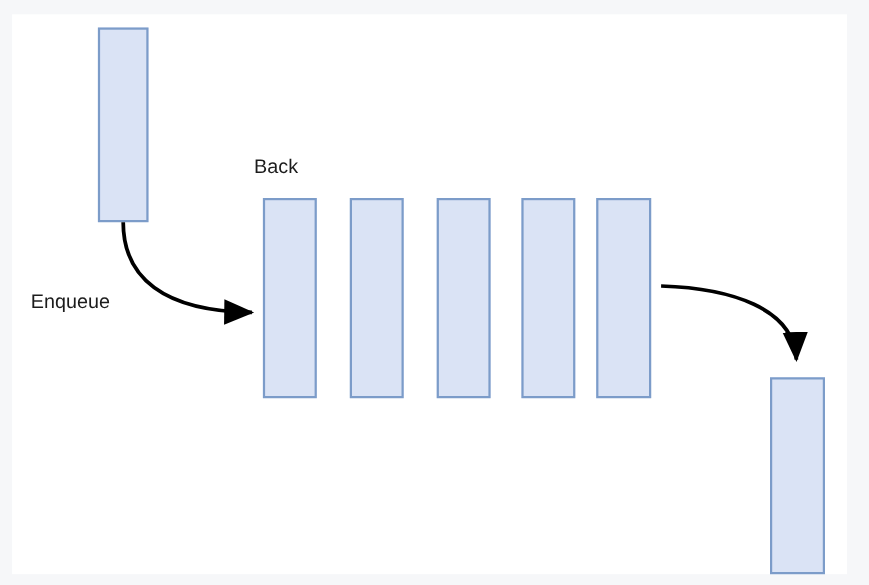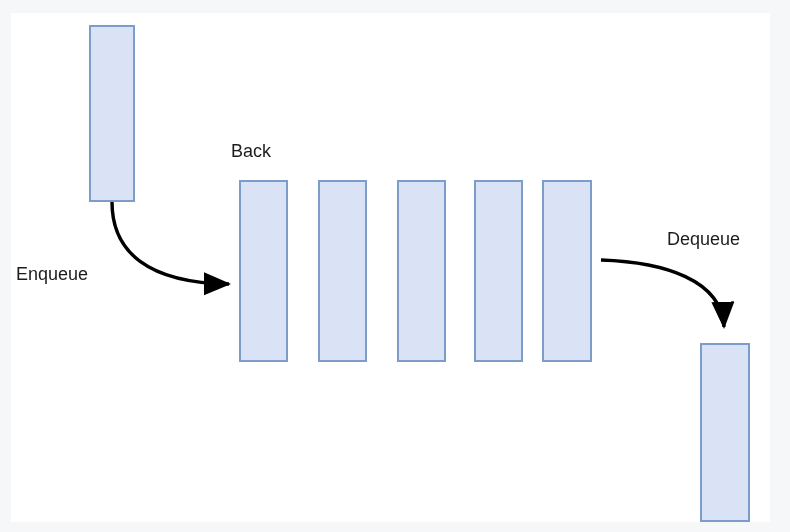--- a/index.html
+++ b/index.html
@@ -83,18 +83,17 @@
       </defs>
 
       <path d="M112,202 C112,252 148,283 229,284" fill="none" stroke="#000000" stroke-width="3.4" marker-end="url(#arrowhead)"></path>
 
       <path d="M601,260 C664,262 722,280 724,327" fill="none" stroke="#000000" stroke-width="3.4" marker-end="url(#arrowhead)"></path>
     </svg>
 
     <span class="label" style="left:231px; top:142px;">Back</span>
 
 
-    <span class="label" style="left:16px; top:265px;text-align:center;">Enqueue</span>
+    <span class="label" style="left:28px; top:265px;text-align:center;">Enqueue</span>
 
-    <span class="label" style="left:667px; top:230px;">Dequeue</span>
 
   </div>
 </div>
 
 </body></html>

